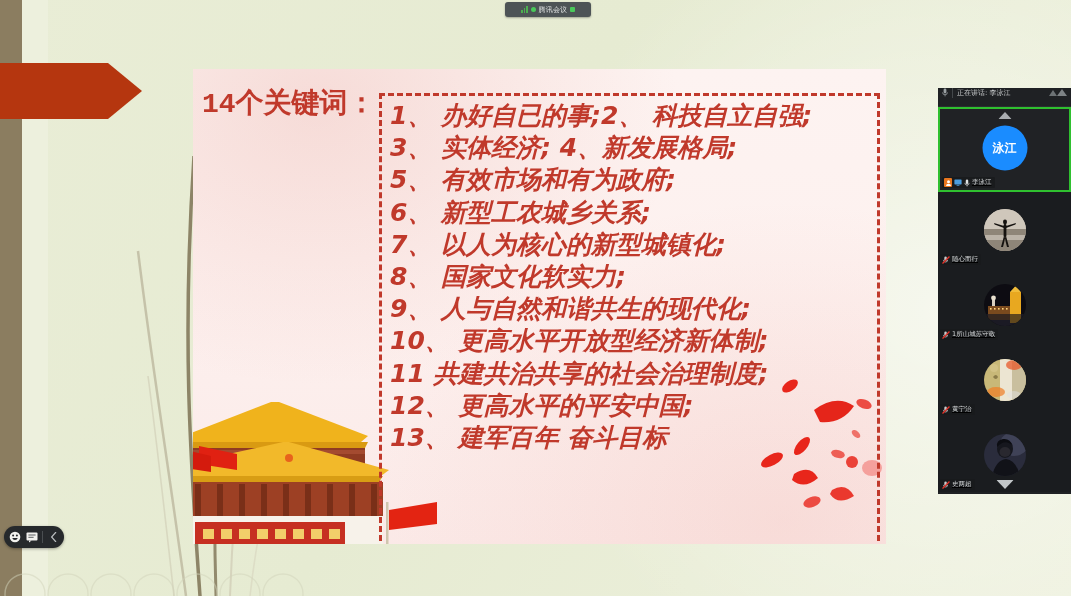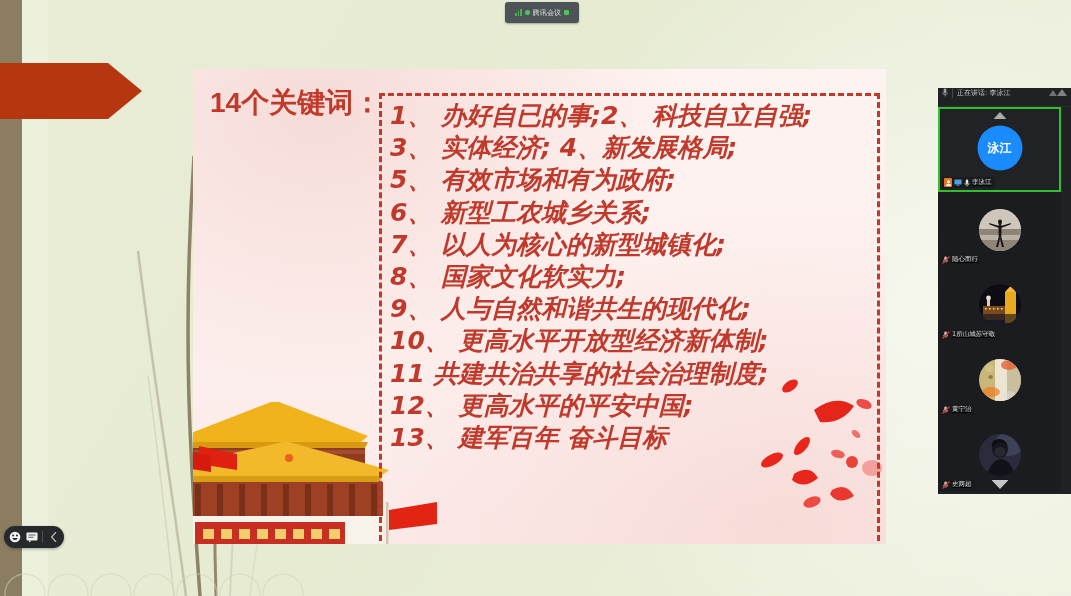--- a/index.html
+++ b/index.html
@@ -33,21 +33,21 @@
     background:#b5360f;
     clip-path:polygon(0 0, 108px 0, 142px 50%, 108px 100%, 0 100%);
   }
 
   
   #circles{ position:absolute; left:0; bottom:-18px; width:330px; height:60px; opacity:.5; }
 
   
   #top-pill{
     position:absolute; left:505px; top:2px;
-    height:21px; padding:0 10px;
+    height:15px; padding:0 16px;
     background:#4d5356; border-radius:3px;
     display:flex; align-items:center; gap:3px;
     box-shadow:0 1px 2px rgba(0,0,0,.3);
     z-index:40;
   }
   #top-pill .bars{ display:flex; align-items:flex-end; gap:1px; height:7px; }
   #top-pill .bars i{ width:1.5px; background:#4caf50; display:block; }
   #top-pill .dot{ width:5px; height:5px; border-radius:50%; background:#49c85a; }
   #top-pill .pill-label{
     font-size:7px; color:#e4e6e6; letter-spacing:.2px; white-space:nowrap;
@@ -70,23 +70,23 @@
       radial-gradient(ellipse at 18% 8%, rgba(226,150,140,.25) 0%, rgba(255,255,255,0) 45%),
       radial-gradient(ellipse at 85% 95%, rgba(235,160,150,.20) 0%, rgba(255,255,255,0) 50%);
   }
   
   #tiananmen{ position:absolute; left:0; bottom:0; width:270px; height:160px; }
   
   #petals{ position:absolute; right:0; bottom:30px; width:130px; height:150px; }
 
   
   #slide-title{
-    position:absolute; left:17px; top:15px;
+    position:absolute; left:9px; top:15px;
     font-size:28px; font-weight:700; color:#c0392b;
-    font-family:Liberation Sans, sans-serif;
+    font-family:Liberation Mono, monospace;
     letter-spacing:0px; white-space:nowrap;
     z-index:5;
   }
   
   #list-box{
     position:absolute; left:186px; top:24px;
     width:501px; height:457px;
     border:3px dashed #c0392b;
     padding:4px 0 0 8px;
     z-index:5;
@@ -112,21 +112,21 @@
     display:flex; align-items:flex-start; gap:4px; padding:0 4px;
     border-bottom:1px solid #2b2e31;
   }
   #speaking-bar .sb-label{
     font-size:7px; color:#c9cccd; white-space:nowrap;
     font-family:"DejaVu Sans",sans-serif;
   }
   #speaking-bar .sep{ width:1px;height:10px;background:#43474a; }
 
   .tile{
-    position:relative; width:123px; flex:0 0 75px; background:#1a1c1f;
+    position:relative; width:133px; flex:0 0 75px; background:#1a1c1f;
     overflow:hidden;
   }
   .tile.active{ flex:0 0 85px; border:2px solid #2fc02f; background:#202225; }
   .tile .avatar{
     position:absolute; left:50%; top:50%;
     transform:translate(-50%,-50%);
     width:42px; height:42px; border-radius:50%;
     overflow:hidden; display:flex; align-items:center; justify-content:center;
   }
   .tile.active .avatar{

